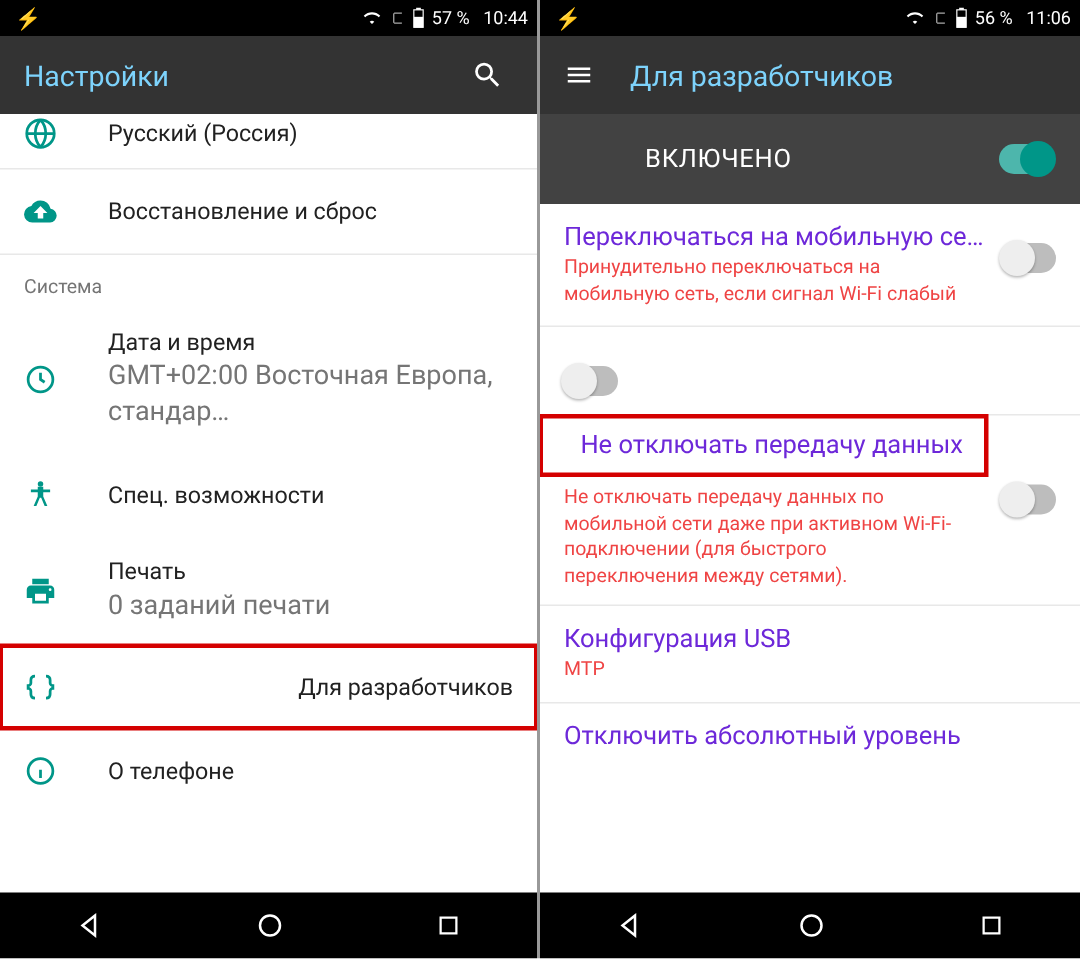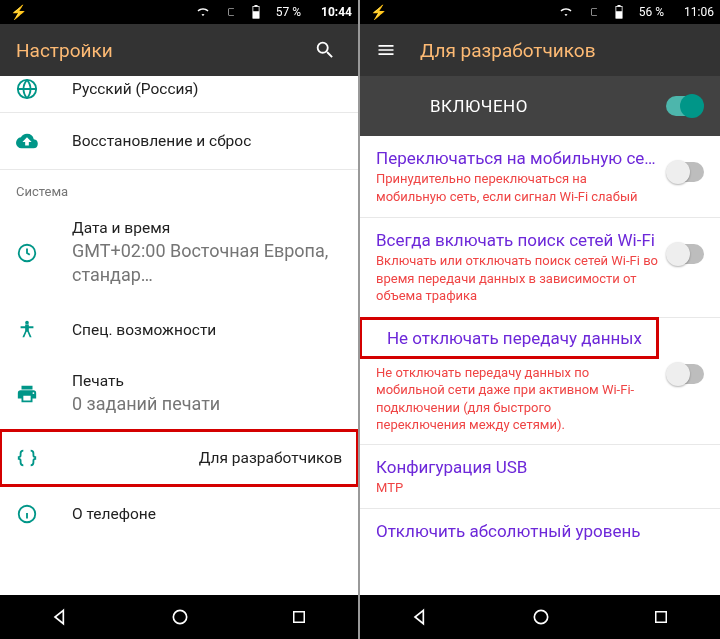--- a/index.html
+++ b/index.html
@@ -2,25 +2,25 @@
 <html><head>
 <meta charset="utf-8">
 <style>
   * { box-sizing: border-box; margin: 0; padding: 0; }
   body { font-family: Roboto, Arial, sans-serif; background: #fff; width: 720px; height: 639px; overflow: hidden; display: flex; }
   .phone { width: 360px; height: 639px; display: flex; flex-direction: column; position: relative; }
   .phone-left { border-right: 2px solid #999; }
 
   .status-bar { height: 24px; background: #000; color: #fff; display: flex; align-items: center; padding: 0 6px; font-size: 12px; }
   .status-left { flex: 0 0 auto; }
-  .status-right { flex: 1; display: flex; justify-content: flex-end; align-items: center; gap: 16px; }
+  .status-right { flex: 1; display: flex; justify-content: flex-end; align-items: center; gap: 5px; }
   .status-right span { font-size: 12px; }
   .bolt { font-size: 14px; padding-left: 4px; }
 
-  .appbar { background: #333; color: #fdba74; height: 52px; display: flex; align-items: center; padding: 0 16px; }
+  .appbar { background: #333; color: #7dd3fc; height: 52px; display: flex; align-items: center; padding: 0 16px; }
   .appbar .title { font-size: 19px; font-weight: 400; flex: 1; }
   .appbar .hamburger { margin-right: 24px; }
   .search-icon-wrap { padding: 0 6px; }
 
   .scroll { flex: 1; overflow: hidden; background: #fff; }
 
   .enabled-bar { background: #424242; color: #ffffff; display: flex; align-items: center; height: 60px; padding: 0 18px; }
   .enabled-bar .lbl { flex: 1; font-size: 17px; letter-spacing: 0.5px; padding-left: 52px; }
   .switch { width: 36px; height: 20px; border-radius: 10px; position: relative; }
   .switch.on { background: #4db6ac; }
@@ -71,21 +71,21 @@
           </svg>
       </span>
       <span>
         <svg width="8" height="14" viewBox="0 0 10 18" fill="#fff">
             <rect x="1" y="2" width="8" height="15" fill="none" stroke="#fff" stroke-width="1"></rect>
             <rect x="3" y="0" width="4" height="2"></rect>
             <rect x="1" y="8" width="8" height="9"></rect>
           </svg>
       </span>
       <span>57 %</span>
-      <span style="margin-left:4px;font-weight:bold;">10:44</span>
+      <span style="margin-left:4px;">10:44</span>
     </div>
   </div>
 
   <div class="appbar">
     <div class="title">Настройки</div>
     <div class="search-icon-wrap">
       <svg width="22" height="22" viewBox="0 0 24 24" fill="#fff">
           <path d="M15.5 14h-.79l-.28-.27A6.47 6.47 0 0016 9.5 6.5 6.5 0 109.5 16a6.47 6.47 0 004.23-1.57l.27.28v.79l5 4.99L20.49 19l-4.99-5zM9.5 14A4.5 4.5 0 1114 9.5 4.49 4.49 0 019.5 14z"></path>
         </svg>
     </div>
@@ -250,24 +250,20 @@
         <div class="primary">Переключаться на мобильную се…</div>
         <div class="secondary">Принудительно переключаться на мобильную сеть, если сигнал Wi-Fi слабый</div>
       </div>
       <div class="switch-holder">
           <div class="switch off"></div>
         </div>
     </div>
     <div class="divider"></div>
 
     <div class="dev-row with-switch">
-      <div class="txt">
-        <div class="primary">Всегда включать поиск сетей Wi-Fi</div>
-        <div class="secondary">Включать или отключать поиск сетей Wi-Fi во время передачи данных в зависимости от объема трафика</div>
-      </div>
       <div class="switch-holder">
           <div class="switch off"></div>
         </div>
     </div>
     <div class="divider"></div>
 
     <div class="dev-row with-switch" style="padding:0;">
       <div class="txt">
         <div class="primary highlight" style="padding:10px 16px;">Не отключать передачу данных</div>
         <div class="secondary" style="padding:4px 16px 10px;">Не отключать передачу данных по мобильной сети даже при активном Wi-Fi-подключении (для быстрого переключения между сетями).</div>

